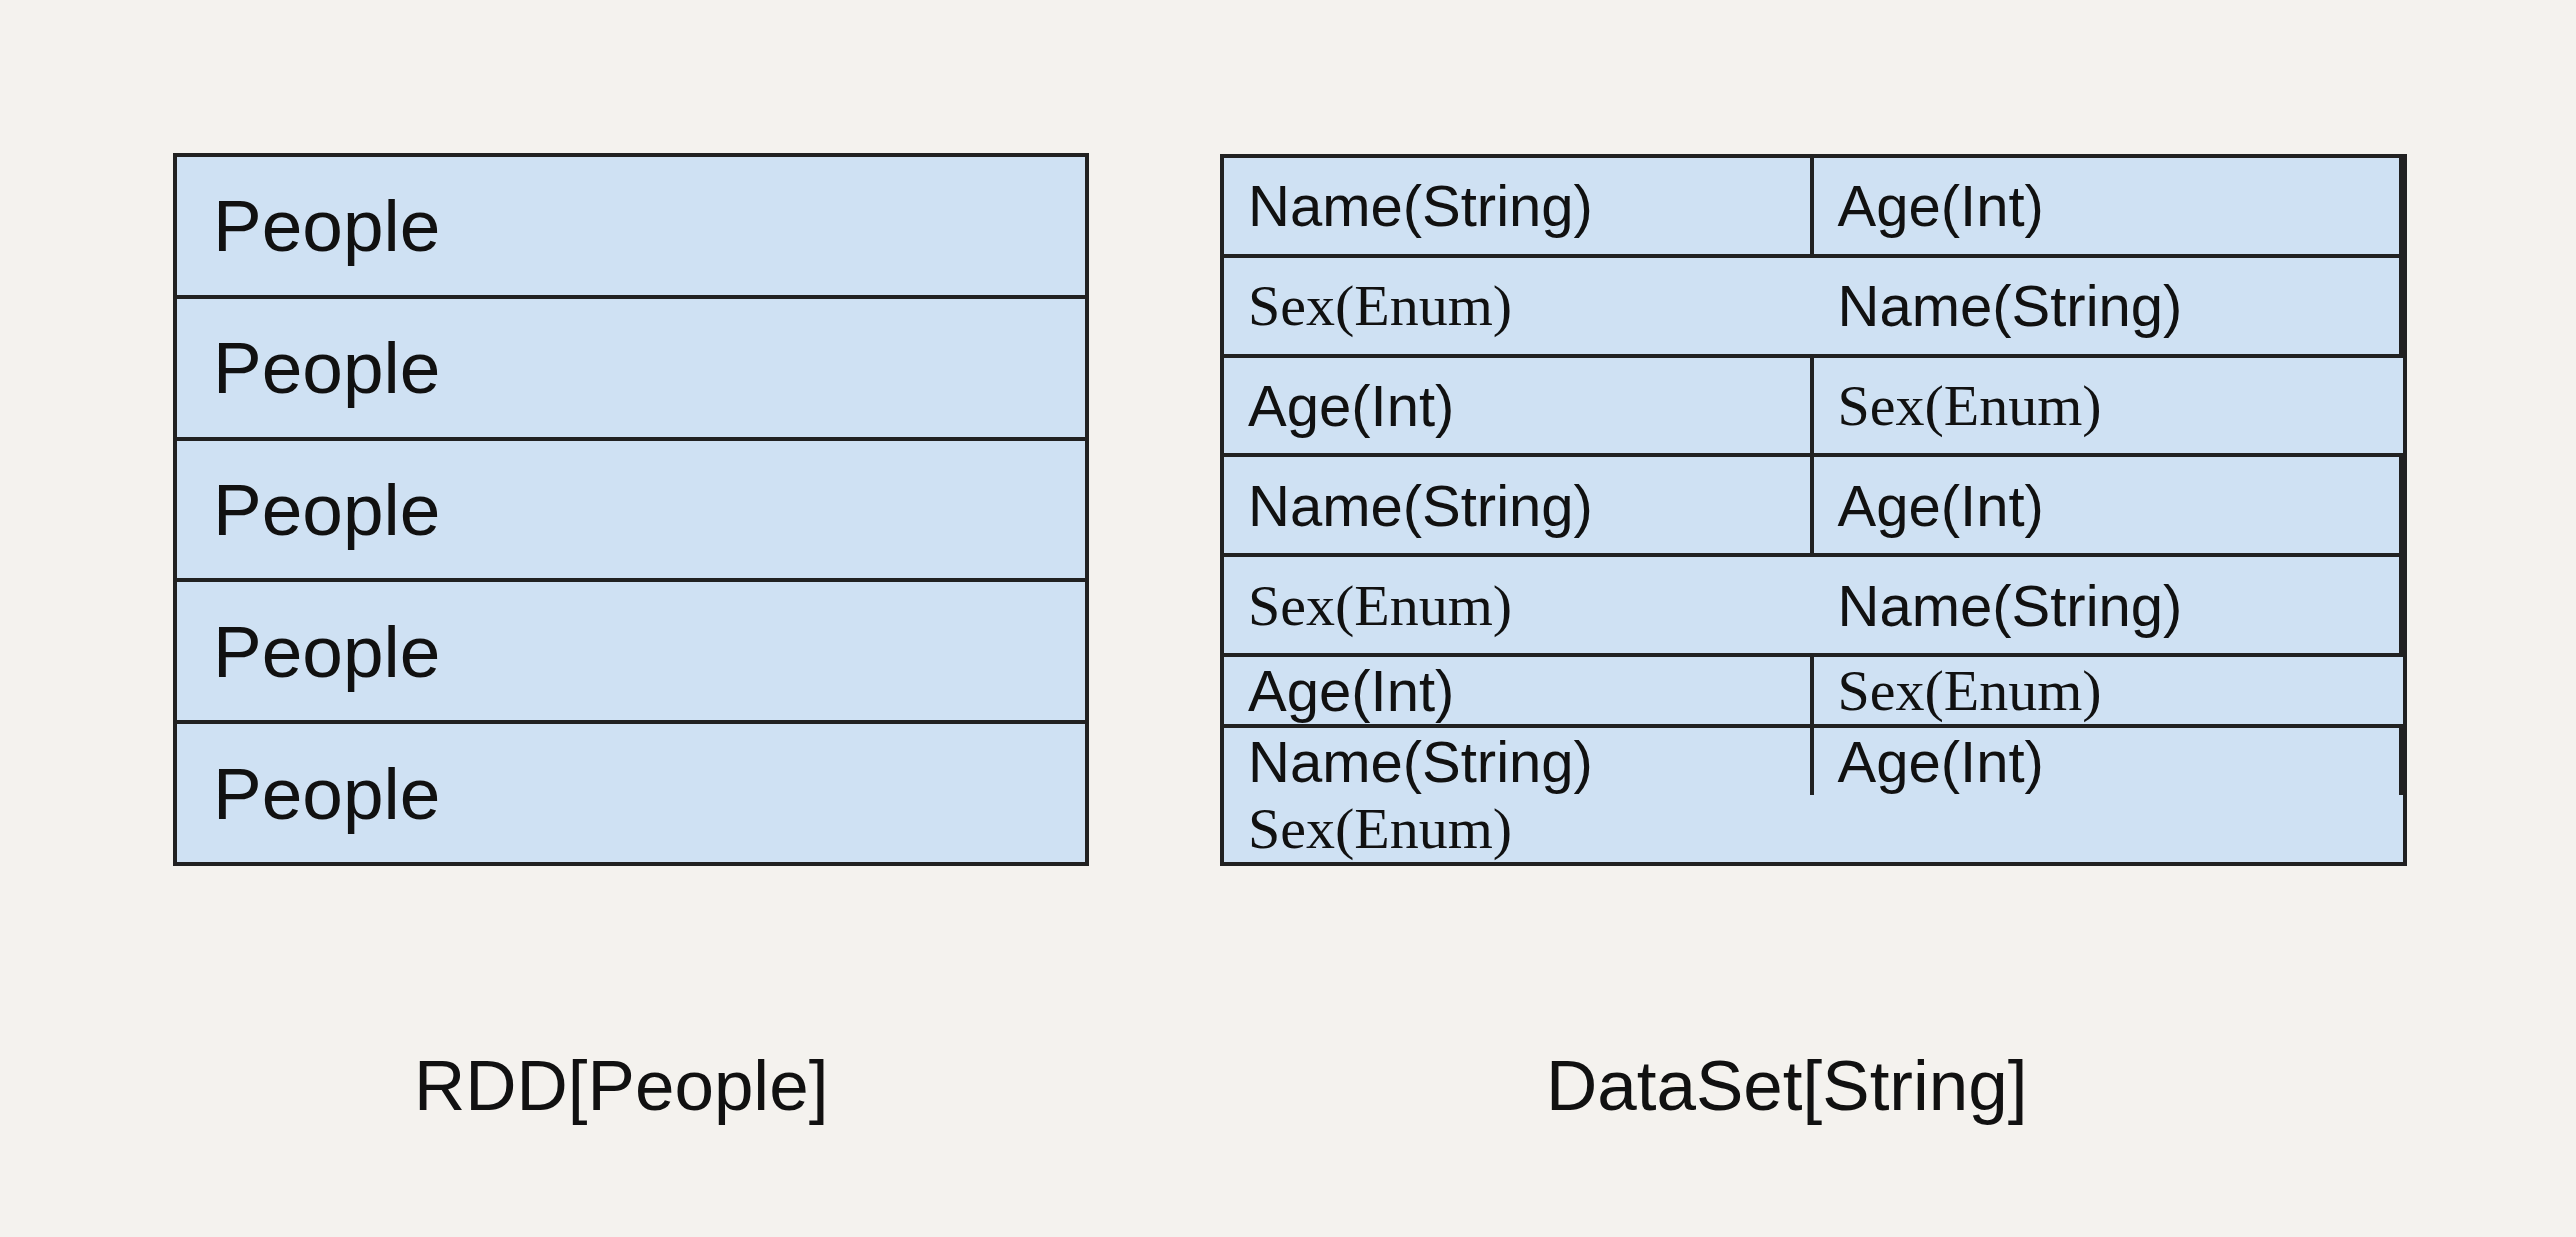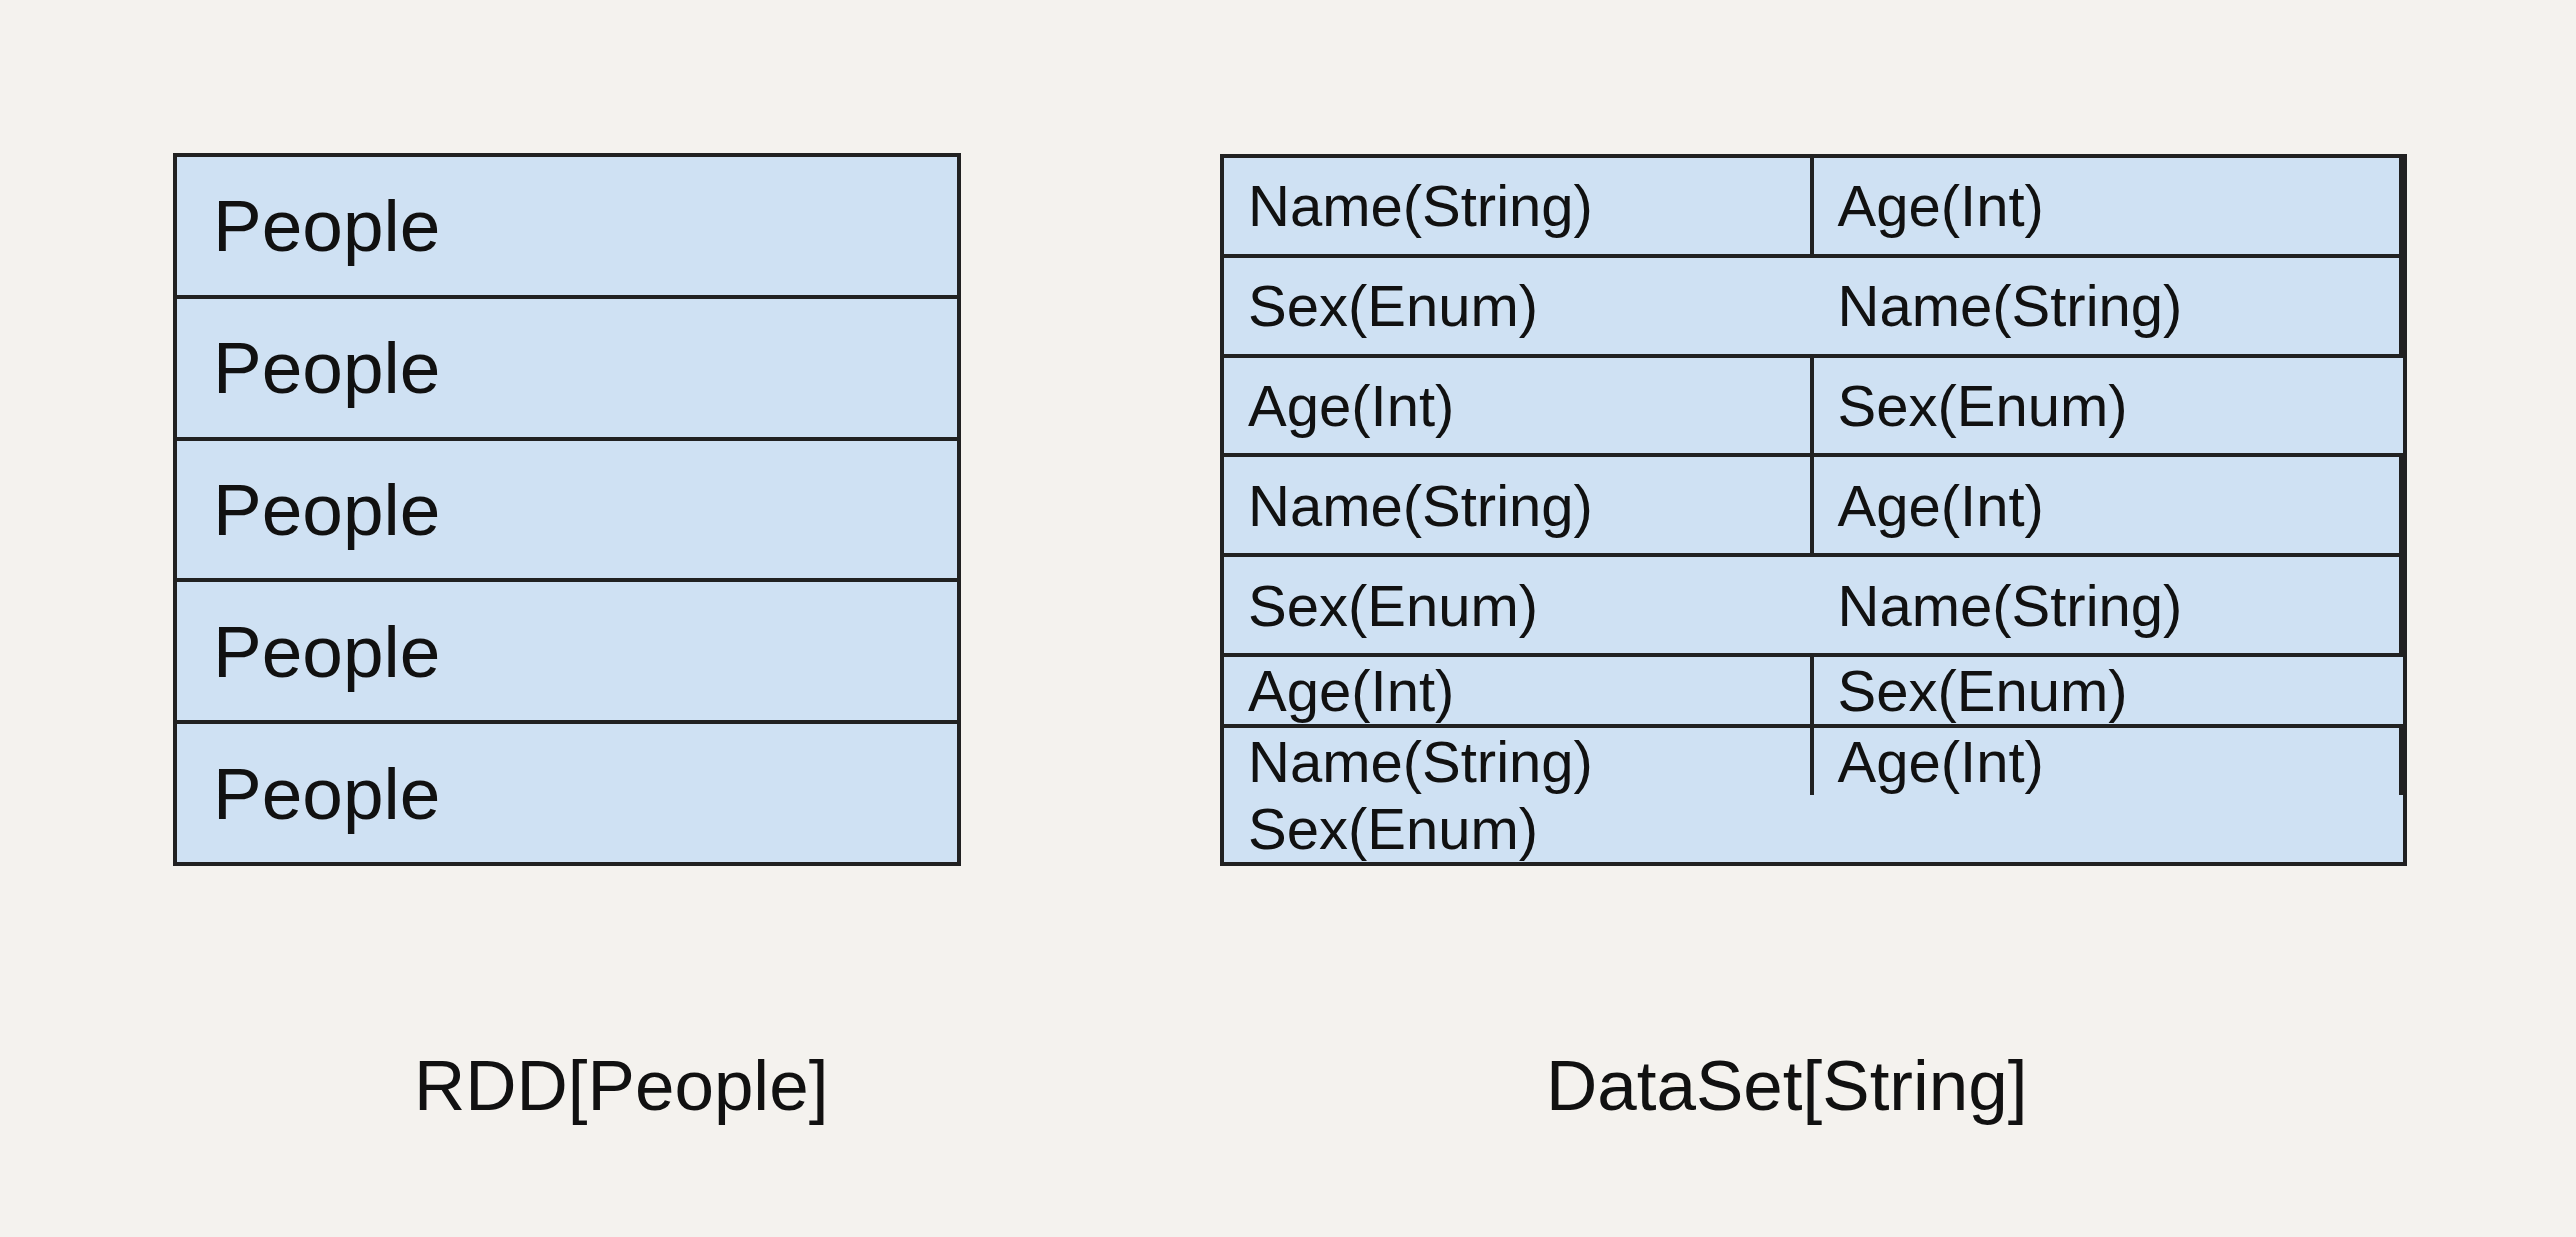--- a/index.html
+++ b/index.html
@@ -16,21 +16,21 @@
     position: absolute;
     box-sizing: border-box;
     border: 4.9px solid var(--border, #212121);
     background: var(--cell-fill, #cfe1f3);
   }
 
   
   .rdd {
     left: 173px;
     top: 153px;
-    width: 788px;
+    width: 916px;
     height: 713px;
     display: flex;
     flex-direction: column;
   }
   .rdd-row {
     flex: 1 1 0;
     display: flex;
     align-items: center;
     padding-left: 36px;
     border-bottom: 4.3px solid var(--border, #212121);
@@ -53,21 +53,21 @@
     grid-template-rows: repeat(5, 1fr);
   }
   .ds-cell {
     display: flex;
     align-items: center;
     padding-left: 24px;
     border-right: 4.3px solid var(--border, #212121);
     border-bottom: 4.3px solid var(--border, #212121);
     overflow: hidden;
   }
-  .ds-cell:nth-child(3n) { border-right: none; }
+  .ds-cell:nth-child(3n) { border-right: none; font-family: Liberation Serif, serif; }
   .ds-cell:nth-last-child(-n+3) { border-bottom: none; }
   .ds-cell .cell-text {
     font-size: 58px;
     color: var(--text, #111111);
     white-space: nowrap;
   }
 
   
   .caption {
     position: absolute;

